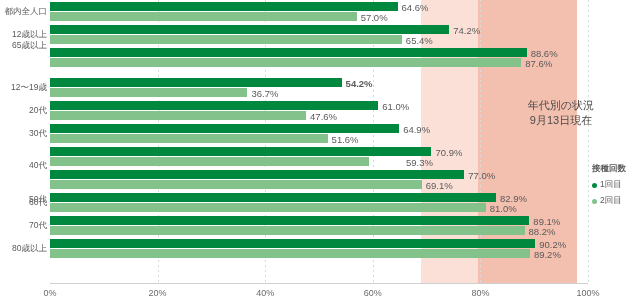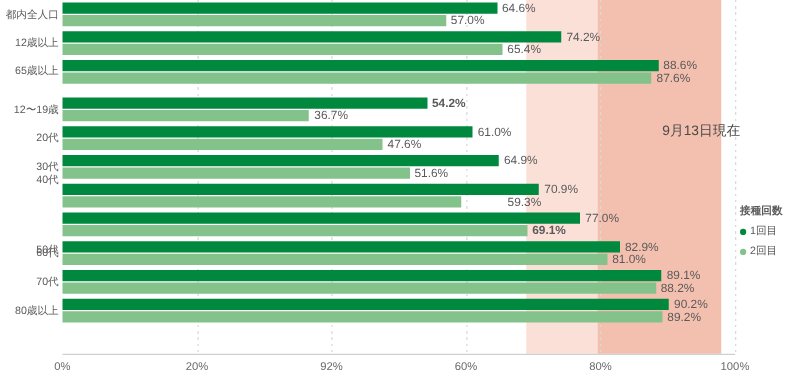--- a/index.html
+++ b/index.html
@@ -222,21 +222,21 @@
           <div class="bar-label" style="left: 381.442px;">70.9%</div>
         </div>
         <div class="bar-row" style="top: 157px; width: 538px;">
           <div class="bar bar-2" style="width: 319.034px; background: rgb(132, 194, 140);"></div>
           <div class="bar-label" style="left: 319.034px; padding-left: 37px;">59.3%</div>
         </div>
         <div class="bar-row" style="top: 170px; width: 538px;">
           <div class="bar bar-1" style="width: 414.26px; background: rgb(0, 137, 62);"></div>
           <div class="bar-label" style="left: 414.26px;">77.0%</div>
         </div>
-        <div class="bar-row" style="top: 180px; width: 538px; font-weight: bold;">
+        <div class="bar-row" style="top: 180px; width: 538px;">
           <div class="bar bar-2" style="width: 371.758px; background: rgb(132, 194, 140);"></div>
           <div class="bar-label" style="left: 371.758px;">69.1%</div>
         </div>
         <div class="bar-row" style="top: 193px; width: 538px;">
           <div class="bar bar-1" style="width: 446.002px; background: rgb(0, 137, 62);"></div>
           <div class="bar-label" style="left: 446.002px;">82.9%</div>
         </div>
         <div class="bar-row" style="top: 203px; width: 538px;">
           <div class="bar bar-2" style="width: 435.78px; background: rgb(132, 194, 140);"></div>
           <div class="bar-label" style="left: 435.78px;">81.0%</div>
@@ -258,41 +258,42 @@
           <div class="bar-label" style="left: 479.896px;">89.2%</div>
         </div>
       </div>
   </div>
 
   <div class="axisline"></div>
 
   <div class="cat-wrap" id="cat-labels">
       <div class="cat-label" style="top: 11.5px;">都内全人口</div>
       <div class="cat-label" style="top: 34.5px;">12歳以上</div>
-      <div class="cat-label" style="top: 57px;">65歳以上</div>
+      <div class="cat-label" style="top: 46px;">65歳以上</div>
       <div class="cat-label" style="top: 87.5px;">12〜19歳</div>
       <div class="cat-label" style="top: 110.5px;">20代</div>
       <div class="cat-label" style="top: 133.5px;">30代</div>
-      <div class="cat-label" style="top: 144px;">40代</div>
+      <div class="cat-label" style="top: 166px;">40代</div>
       <div class="cat-label" style="top: 179.5px; margin-top: 20px;">50代</div>
       <div class="cat-label" style="top: 202.5px;">60代</div>
       <div class="cat-label" style="top: 225.5px;">70代</div>
       <div class="cat-label" style="top: 248.5px;">80歳以上</div>
     </div>
 
   <div id="xticks">
       <div class="xtick" style="left: 50px;">0%</div>
       <div class="xtick" style="left: 157.6px;">20%</div>
-      <div class="xtick" style="left: 265.2px;">92%</div>
+      <div class="xtick" style="left: 265.2px;">40%</div>
       <div class="xtick" style="left: 372.8px;">60%</div>
       <div class="xtick" style="left: 480.4px;">80%</div>
       <div class="xtick" style="left: 588px;">100%</div>
     </div>
 
   <div class="annotation">
+    <div>年代別の状況</div>
     <div>9月13日現在</div>
   </div>
 
   <div class="legend">
     <div class="legend-title">接種回数</div>
     <div class="legend-item">
       <span class="legend-dot" id="dot0" style="background: rgb(0, 137, 62);"></span>
       <span class="legend-text">1回目</span>
     </div>
     <div class="legend-item">

